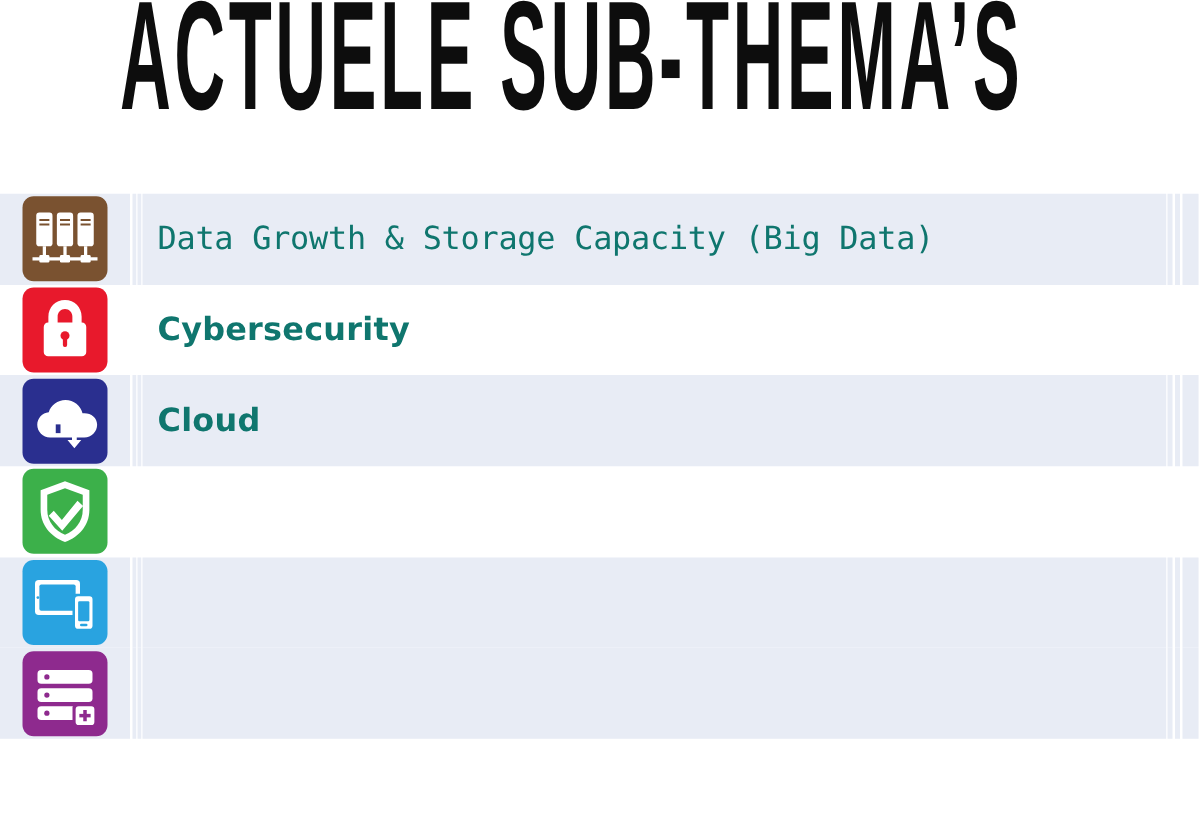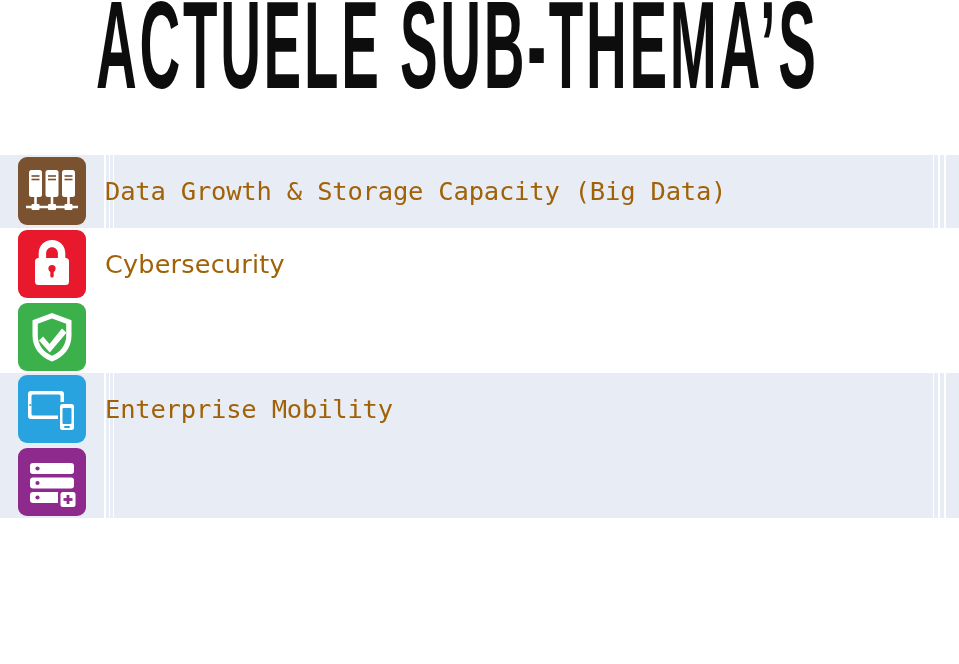--- a/index.html
+++ b/index.html
@@ -90,29 +90,30 @@
     border-radius: 9px;
     position: relative;
     display: block;
   }
   .icon-tile svg { display: block; width: 68px; height: 68px; }
 
   
   .row-label {
     font-family: "DejaVu Sans Mono", "Liberation Mono", monospace;
     font-size: 25.5px;
-    color: #a16207;
+    color: #0f766e;
     letter-spacing: -0.2px;
-    padding-left: 1px;
+    padding-left: 22px;
     white-space: nowrap;
   }
   .row-label.narrow {
     font-family: "DejaVu Sans", "Liberation Sans", sans-serif;
     font-size: 25.5px;
     letter-spacing: 0.2px;
+    font-weight: bold;
   }
 </style>
 </head>
 <body>
 
 <div id="slide-title">
   <span class="title-text">ACTUELE SUB-THEMA’S</span>
 </div>
 
 <div id="themes-table">
@@ -173,20 +174,46 @@
       <path d="M34 10c-7.6 0-13.3 5.9-13.3 13.3V29h7.4v-5.7c0-3.4 2.6-6.1 5.9-6.1s5.9 2.7 5.9 6.1V29h7.4v-5.7C47.3 15.9 41.6 10 34 10z" fill="#ffffff"></path>
       <rect x="17" y="28" width="34" height="27" rx="3.5" fill="#ffffff"></rect>
       <circle cx="34" cy="38.5" r="3.6" fill="#e8192c"></circle>
       <rect x="32.3" y="39" width="3.4" height="8.5" rx="1.5" fill="#e8192c"></rect>
     </svg>
           </span>
         </div>
         <div class="row-label narrow">Cybersecurity</div>
       </div>
     </div>
+    <div class="theme-row">
+      <div class="row-band band-icon-col"></div>
+      <div class="row-band band-sep-a"></div>
+      <div class="row-band band-sep-b"></div>
+      <div class="row-band band-main"></div>
+      <div class="row-band band-sep-c"></div>
+      <div class="row-band band-sep-d"></div>
+      <div class="row-band band-sep-e"></div>
+      <div class="row-inner">
+        <div class="icon-cell">
+          <span class="icon-tile" style="background: rgb(42, 47, 143);">
+            <svg viewBox="0 0 68 68">
+      <path d="M49.5 27.5c-.5 0-1 0-1.5.1C46.6 21.5 41 17 34.4 17c-6.3 0-11.6 4.1-13.4 9.7-5.2.5-9.2 4.8-9.2 10.1 0 5.6 4.6 10.2 10.2 10.2h27.5c5.6 0 10.2-4.6 10.2-10.2S55.1 27.5 49.5 27.5z" fill="#ffffff"></path>
+      <g fill="#ffffff">
+        <path d="M28.5 30.5l-5.5 6.5h3.6v9h3.8v-9h3.6z"></path>
+        <path d="M41.5 55.5l5.5-6.5h-3.6v-9h-3.8v9H36z"></path>
+      </g>
+      <g fill="#2a2f8f">
+        <rect x="26.6" y="36.5" width="3.8" height="7"></rect>
+      </g>
+    </svg>
+          </span>
+        </div>
+        <div class="row-label narrow">Cloud</div>
+      </div>
+    </div>
     <div class="theme-row alt">
       <div class="row-band band-icon-col"></div>
       <div class="row-band band-sep-a"></div>
       <div class="row-band band-sep-b"></div>
       <div class="row-band band-main"></div>
       <div class="row-band band-sep-c"></div>
       <div class="row-band band-sep-d"></div>
       <div class="row-band band-sep-e"></div>
       <div class="row-inner">
         <div class="icon-cell">
@@ -215,21 +242,20 @@
       <rect x="10" y="16" width="36" height="28" rx="3" fill="#ffffff"></rect>
       <rect x="13.5" y="19.5" width="29" height="21" rx="1.5" fill="#29a3e0"></rect>
       <circle cx="12.3" cy="30" r="1.1" fill="#29a3e0"></circle>
       <rect x="40" y="27" width="18" height="30" rx="3" fill="#29a3e0"></rect>
       <rect x="42" y="29" width="14" height="26" rx="2.5" fill="#ffffff"></rect>
       <rect x="44.5" y="33" width="9" height="16" rx="1" fill="#29a3e0"></rect>
       <rect x="46" y="51" width="6" height="2" rx="1" fill="#29a3e0"></rect>
     </svg>
           </span>
         </div>
-        <div class="row-label">Enterprise Mobility</div>
       </div>
     </div>
     <div class="theme-row">
       <div class="row-band band-icon-col"></div>
       <div class="row-band band-sep-a"></div>
       <div class="row-band band-sep-b"></div>
       <div class="row-band band-main"></div>
       <div class="row-band band-sep-c"></div>
       <div class="row-band band-sep-d"></div>
       <div class="row-band band-sep-e"></div>

